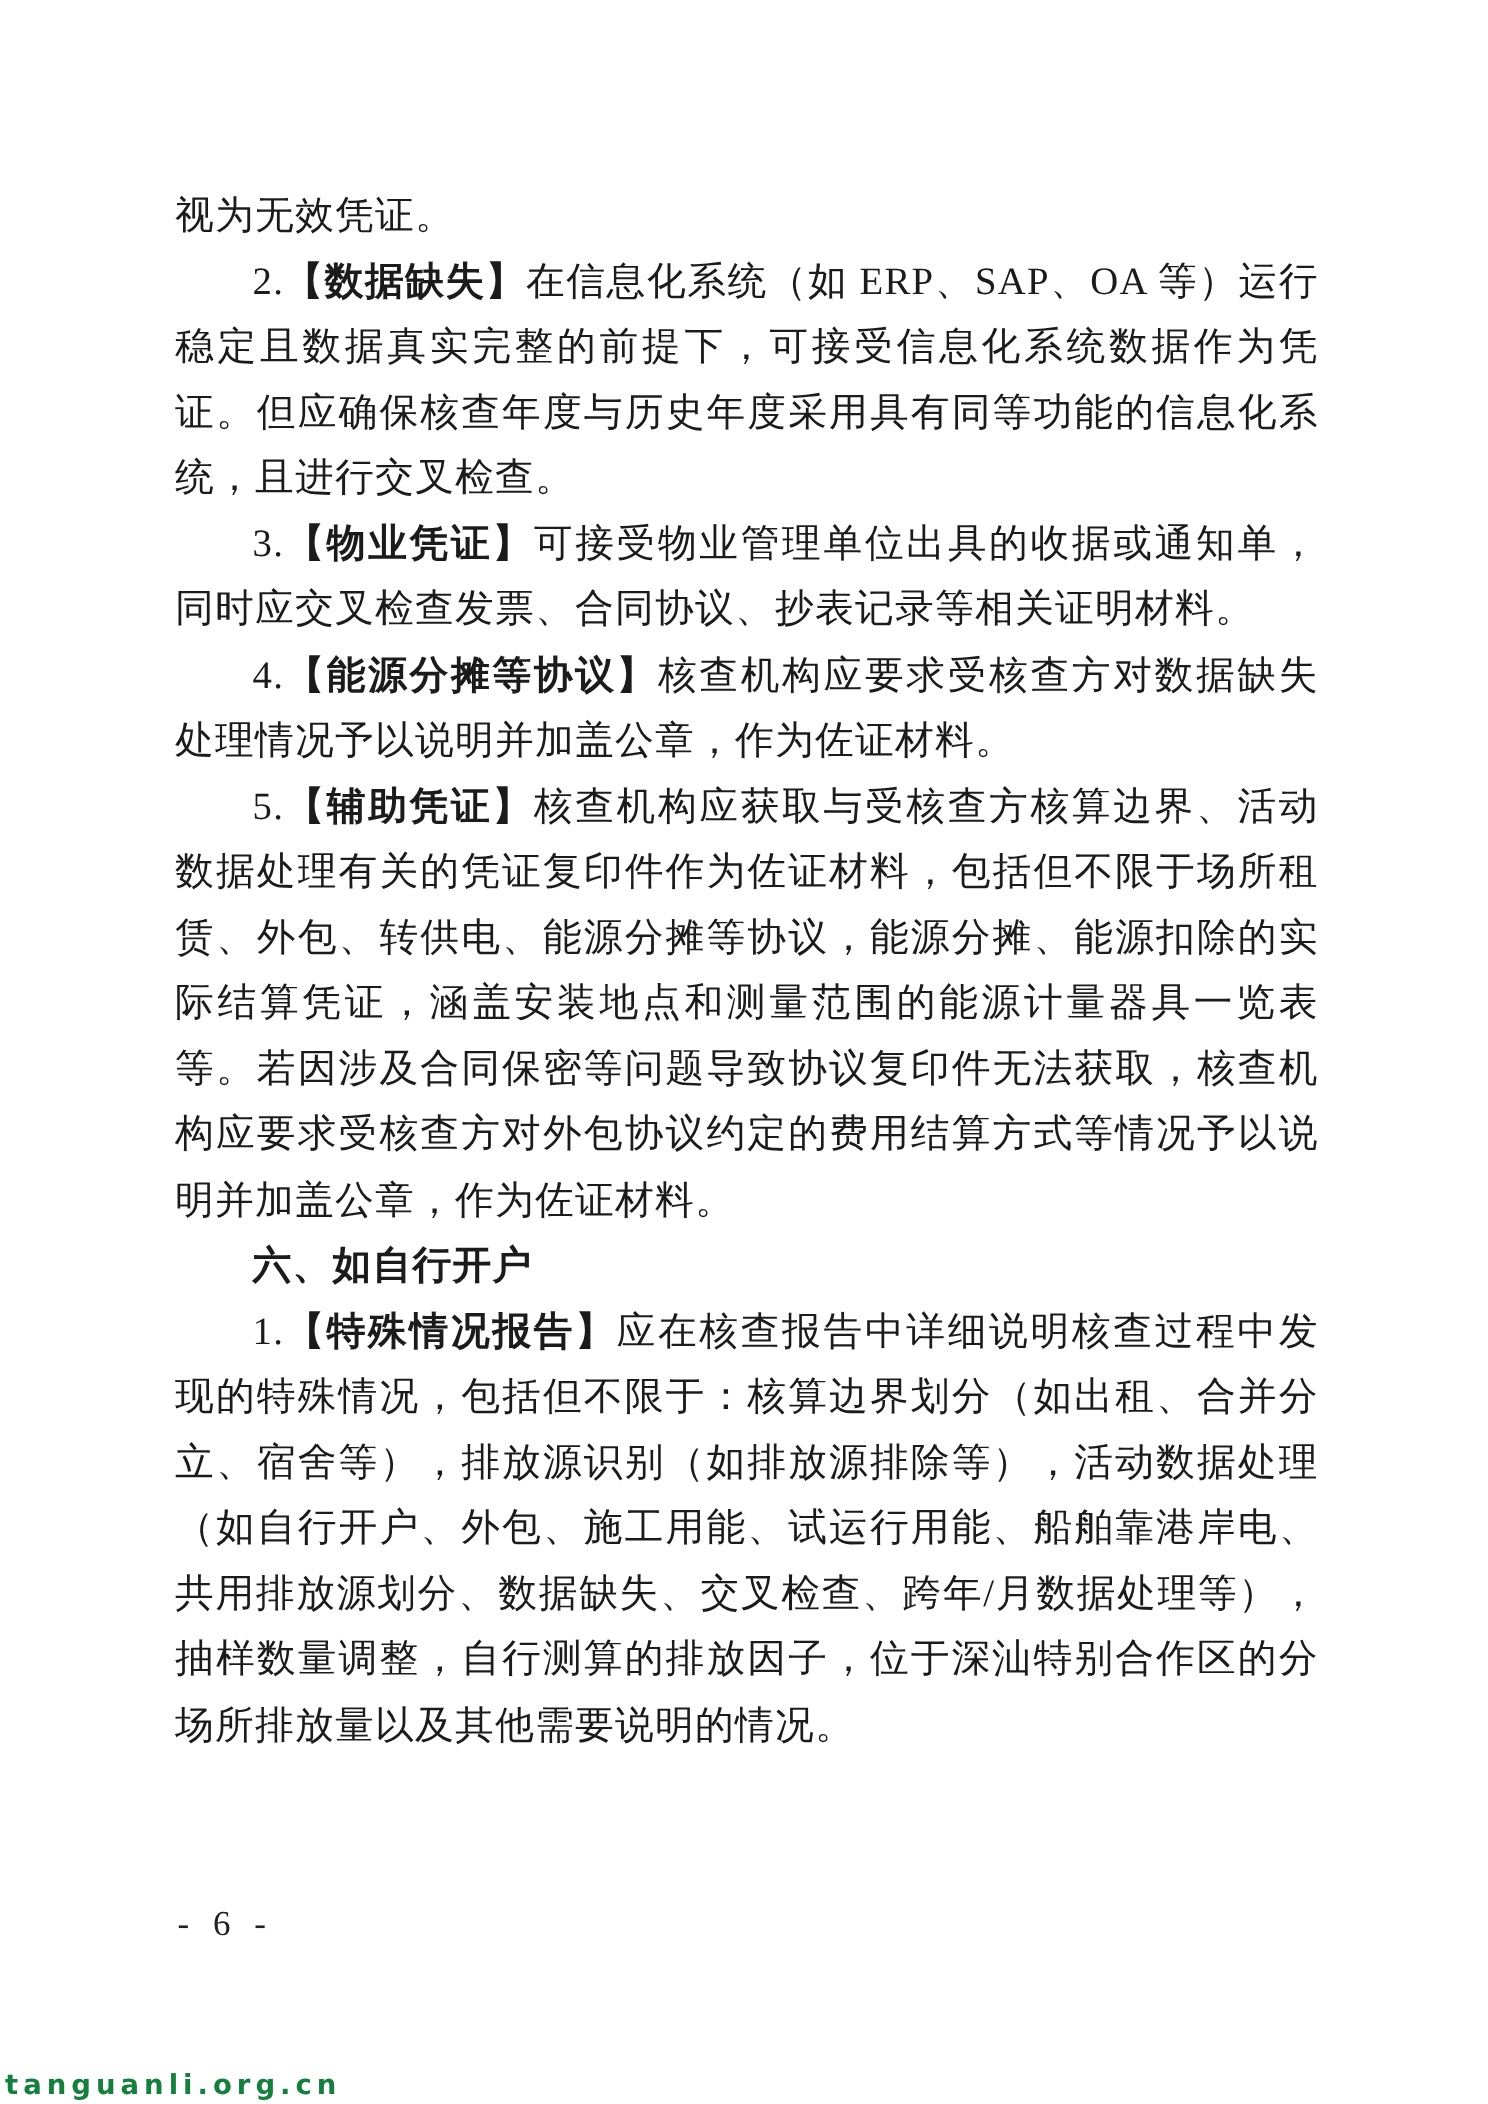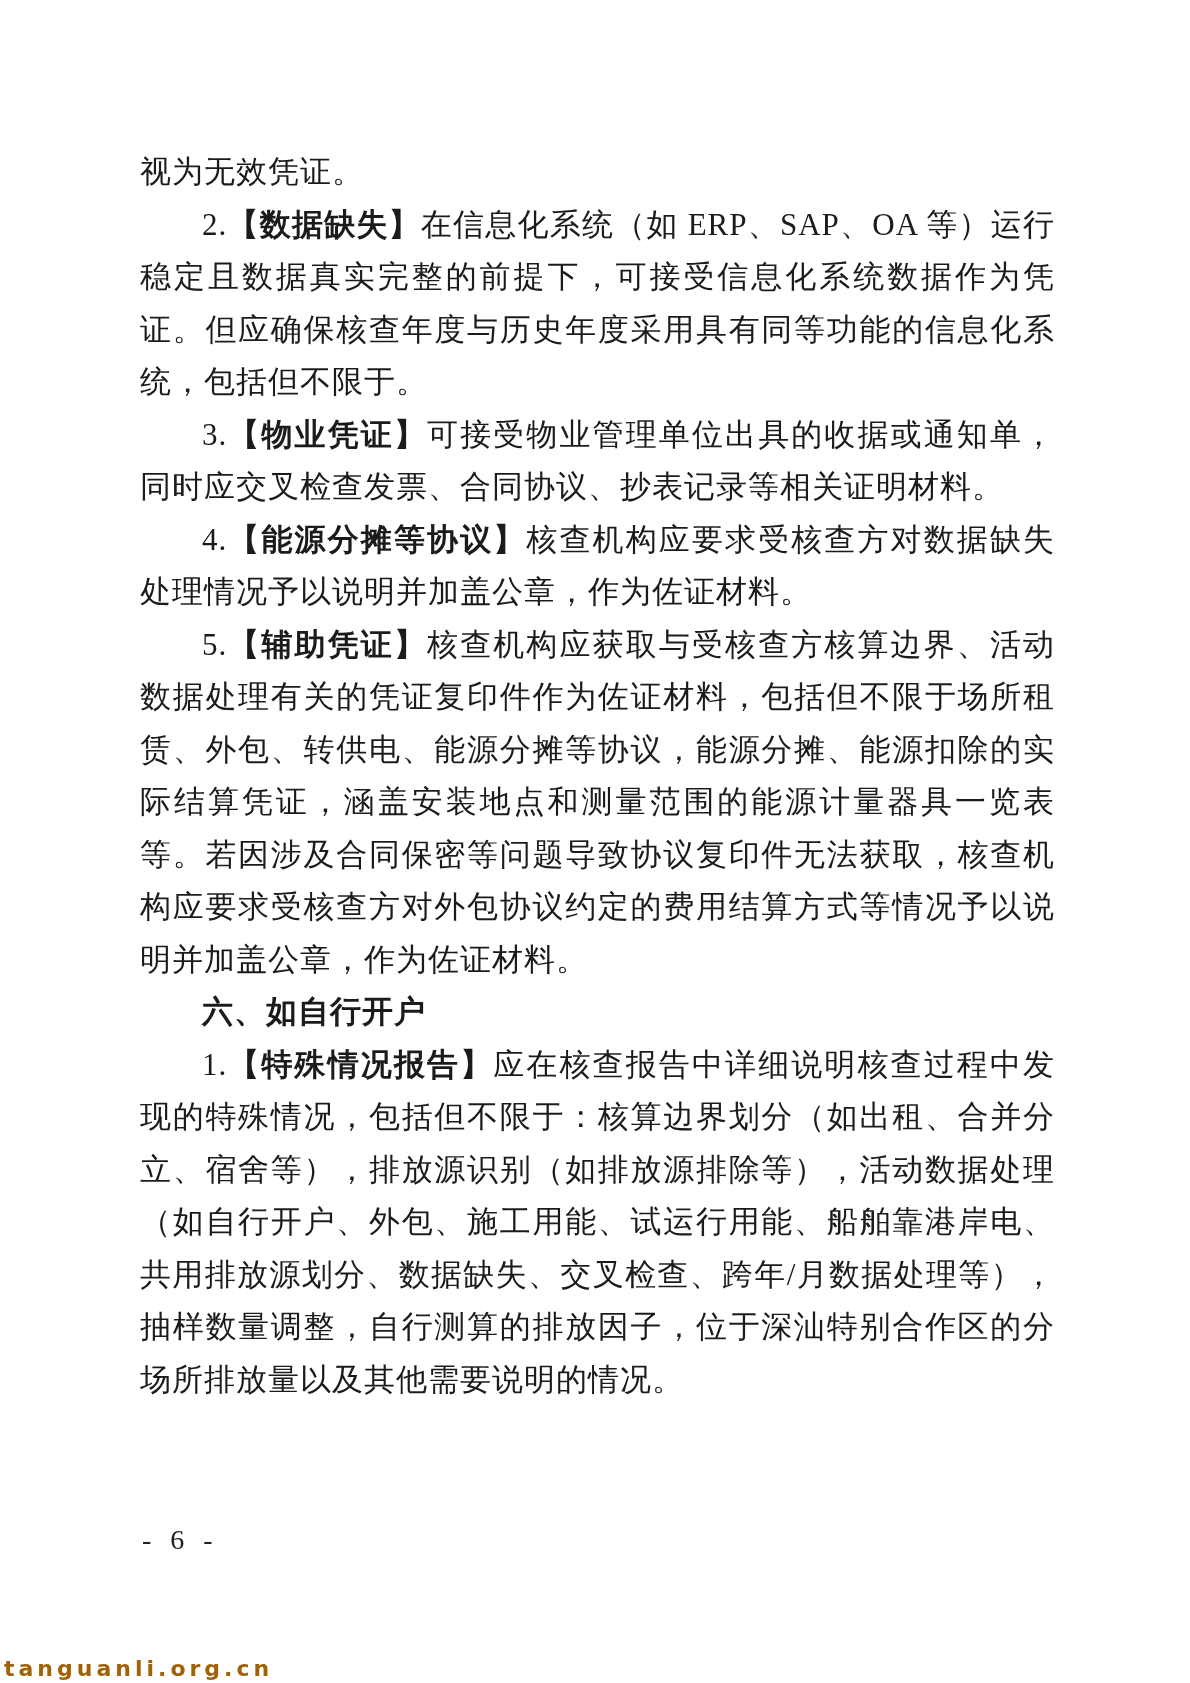--- a/index.html
+++ b/index.html
@@ -48,34 +48,34 @@
     top: 1524px;
     color: #222222;
     font-size: 28px;
     letter-spacing: 6px;
     font-family: "Liberation Serif", "DejaVu Serif", serif;
   }
   .watermark {
     position: absolute;
     left: 4px;
     bottom: 2px;
-    color: #a16207;
+    color: #15803d;
     font-size: 22px;
     font-weight: 700;
     letter-spacing: 4px;
     font-family: "DejaVu Sans", "Liberation Sans", sans-serif;
   }
 </style>
 </head>
 <body>
 
 <div class="page">
   <div class="doc-body" id="doc-body">
       <p class="para continuation"><span class="seg">视为无效凭证。</span></p>
-      <p class="para numbered"><span class="seg">2.</span><span class="seg bold">【数据缺失】</span><span class="seg">在信息化系统（如 ERP、SAP、OA 等）运行稳定且数据真实完整的前提下，可接受信息化系统数据作为凭证。但应确保核查年度与历史年度采用具有同等功能的信息化系统，包括但不限于。</span></p>
+      <p class="para numbered"><span class="seg">2.</span><span class="seg bold">【数据缺失】</span><span class="seg">在信息化系统（如 ERP、SAP、OA 等）运行稳定且数据真实完整的前提下，可接受信息化系统数据作为凭证。但应确保核查年度与历史年度采用具有同等功能的信息化系统，且进行交叉检查。</span></p>
       <p class="para numbered"><span class="seg">3.</span><span class="seg bold">【物业凭证】</span><span class="seg">可接受物业管理单位出具的收据或通知单，同时应交叉检查发票、合同协议、抄表记录等相关证明材料。</span></p>
       <p class="para numbered"><span class="seg">4.</span><span class="seg bold">【能源分摊等协议】</span><span class="seg">核查机构应要求受核查方对数据缺失处理情况予以说明并加盖公章，作为佐证材料。</span></p>
       <p class="para numbered"><span class="seg">5.</span><span class="seg bold">【辅助凭证】</span><span class="seg">核查机构应获取与受核查方核算边界、活动数据处理有关的凭证复印件作为佐证材料，包括但不限于场所租赁、外包、转供电、能源分摊等协议，能源分摊、能源扣除的实际结算凭证，涵盖安装地点和测量范围的能源计量器具一览表等。若因涉及合同保密等问题导致协议复印件无法获取，核查机构应要求受核查方对外包协议约定的费用结算方式等情况予以说明并加盖公章，作为佐证材料。</span></p>
       <p class="para heading"><span class="seg bold">六、如自行开户</span></p>
       <p class="para numbered"><span class="seg">1.</span><span class="seg bold">【特殊情况报告】</span><span class="seg">应在核查报告中详细说明核查过程中发现的特殊情况，包括但不限于：核算边界划分（如出租、合并分立、宿舍等），排放源识别（如排放源排除等），活动数据处理（如自行开户、外包、施工用能、试运行用能、船舶靠港岸电、共用排放源划分、数据缺失、交叉检查、跨年/月数据处理等），抽样数量调整，自行测算的排放因子，位于深汕特别合作区的分场所排放量以及其他需要说明的情况。</span></p>
     </div>
   <div class="footer">
     <span>- 6 -</span>
   </div>
   <div class="watermark">tanguanli.org.cn</div>

